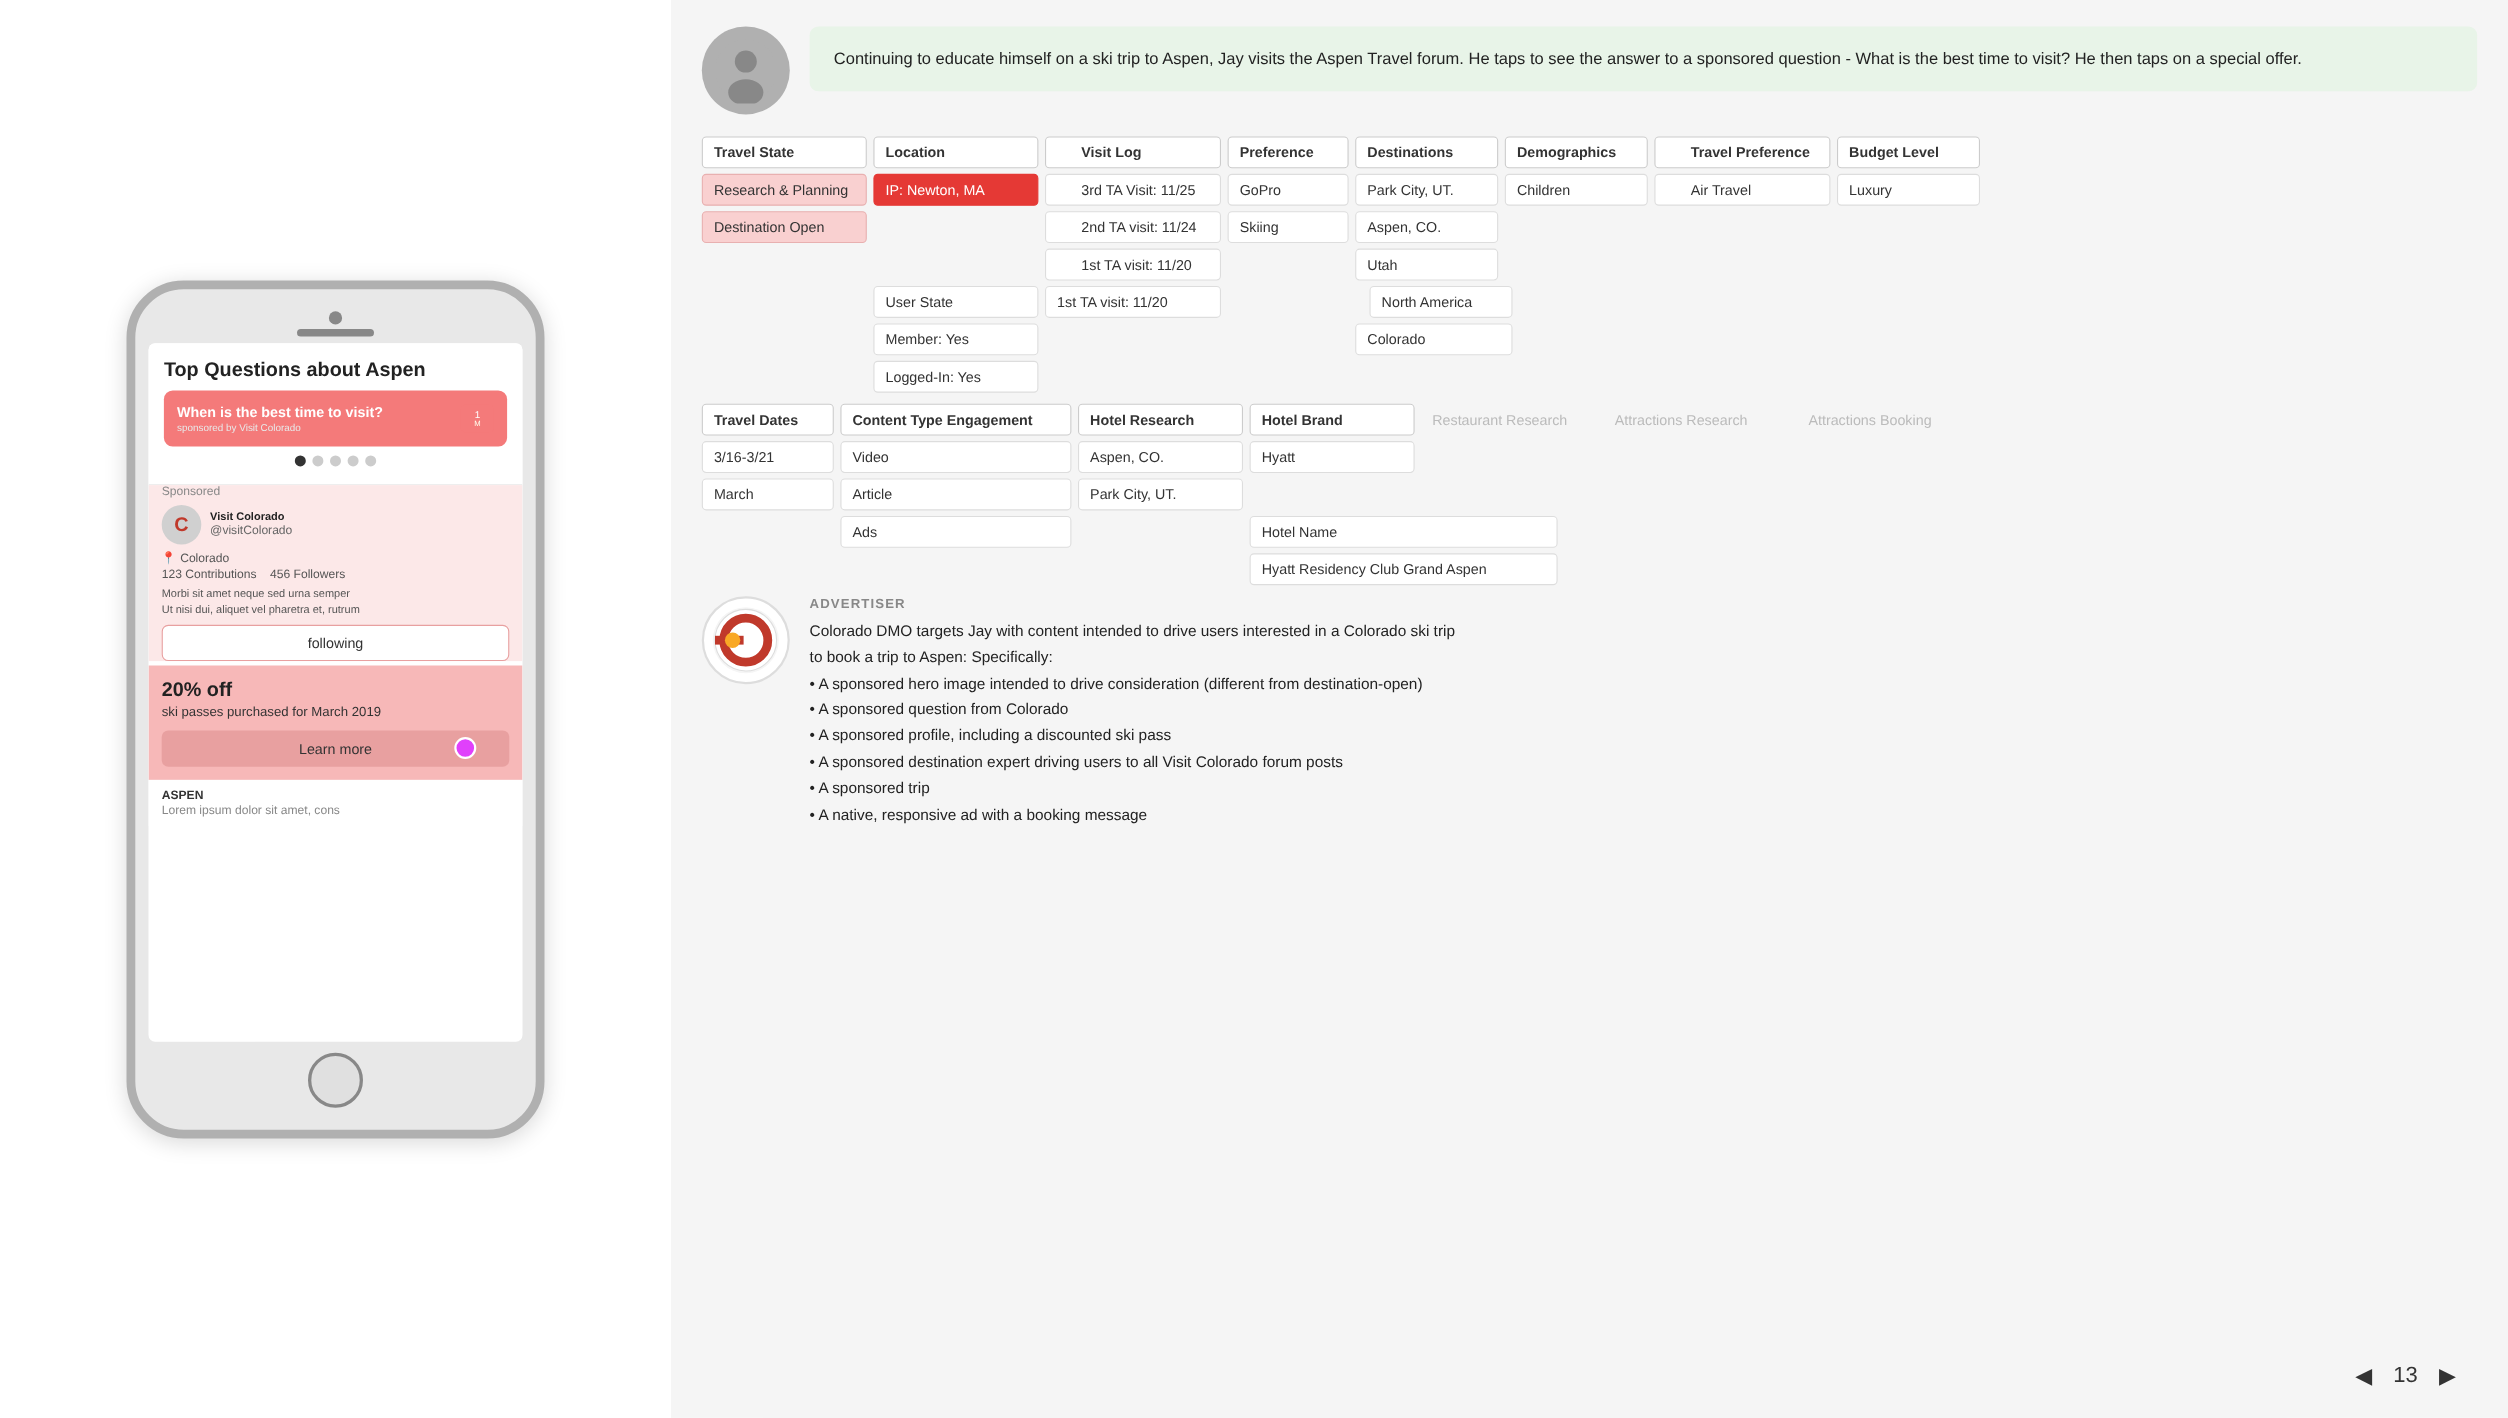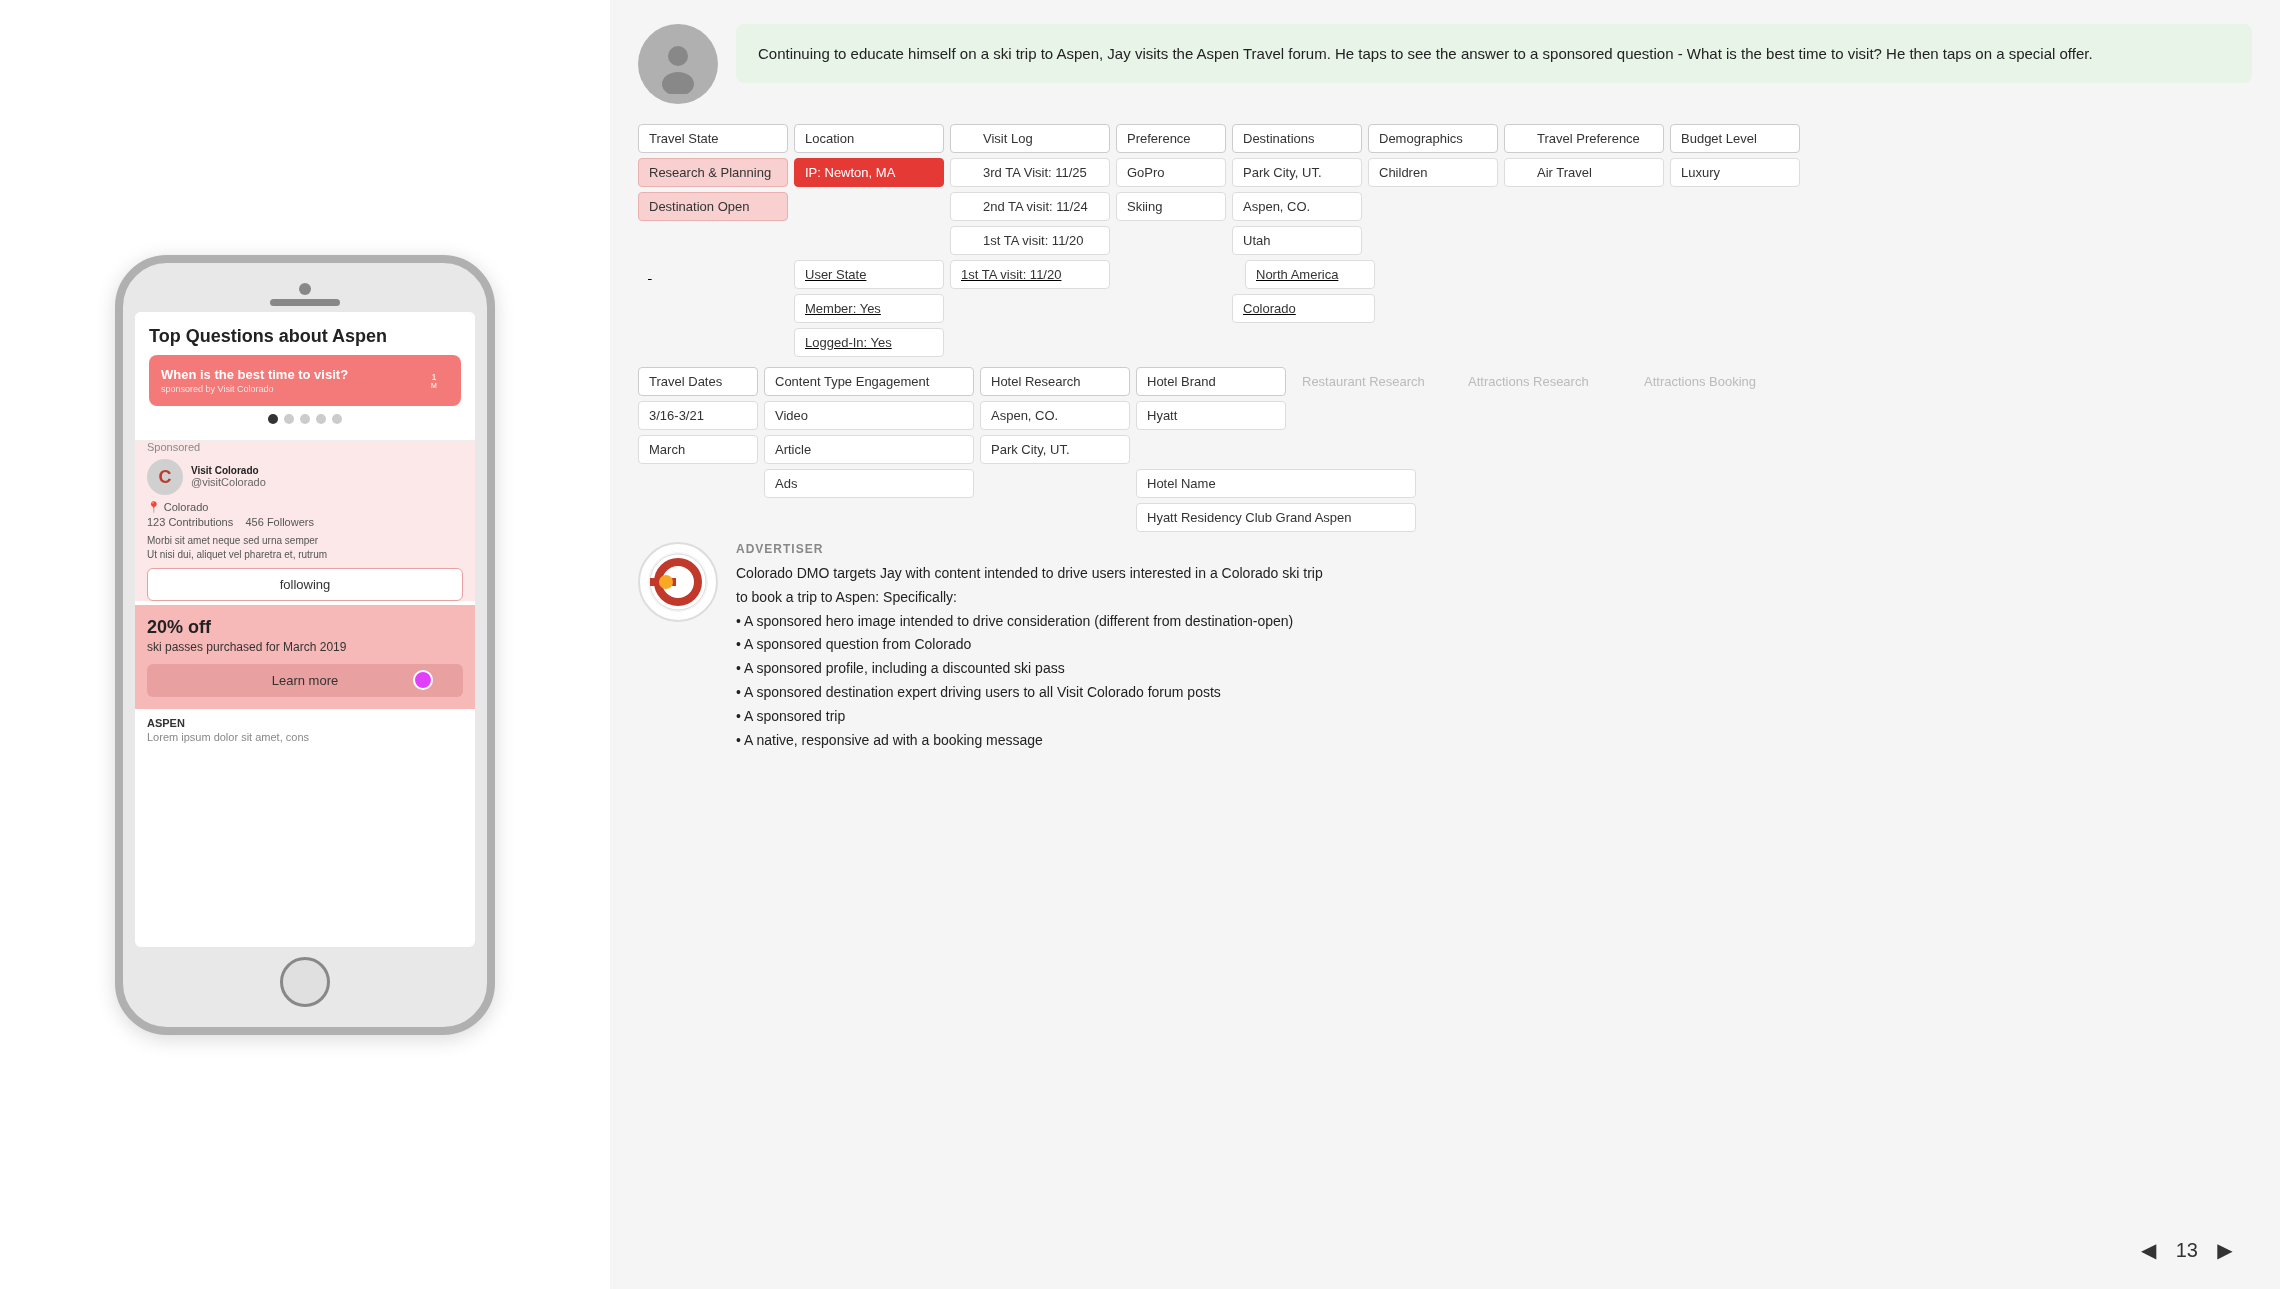--- a/index.html
+++ b/index.html
@@ -381,21 +381,21 @@
       font-size: 13px;
       padding: 6px 10px;
       display: flex;
       align-items: center;
       white-space: nowrap;
     }
 
     .cell-header {
       background: #fff;
       border: 1px solid #ccc;
-      font-weight: 400;
+      font-weight: 700;
       color: #333;
     }
     .cell-white { background: #fff; border: 1px solid #ddd; color: #333; }
     .cell-pink { background: #f9d0d0; border: 1px solid #e8b0b0; color: #333; }
     .cell-red { background: #e53935; color: #fff; border: 1px solid #e53935; }
     .cell-none { background: transparent; border: none; color: #bbb; }
 
     
     .w-130 { min-width: 130px; }
     .w-150 { min-width: 150px; }
@@ -546,21 +546,21 @@
     <div class="cell cell-none w-150"></div>
     <div class="cell cell-none w-150"></div>
     <div class="cell cell-white w-160">1st TA visit: 11/20</div>
     <div class="cell cell-none w-110"></div>
     <div class="cell cell-white w-130">Utah</div>
     <div class="cell cell-none w-130"></div>
     <div class="cell cell-none w-160"></div>
     <div class="cell cell-none w-130"></div>
   </div>
 
-  <div style="display:flex; gap:6px; margin-bottom:5px; flex-wrap:nowrap; align-items:flex-start;text-decoration:underline;">
+  <div style="display:flex; gap:6px; margin-bottom:5px; flex-wrap:nowrap; align-items:flex-start;">
 
     <div style="display:flex;flex-direction:column;gap:5px;min-width:150px;">
       <div class="cell cell-none" style="min-width:150px;">&nbsp;</div>
     </div>
 
     <div style="display:flex;flex-direction:column;gap:5px;min-width:150px;">
       <div class="cell cell-white" style="min-width:150px;">User State</div>
       <div class="cell cell-white" style="min-width:150px;">Member: Yes</div>
       <div class="cell cell-white" style="min-width:150px;">Logged-In: Yes</div>
     </div>

